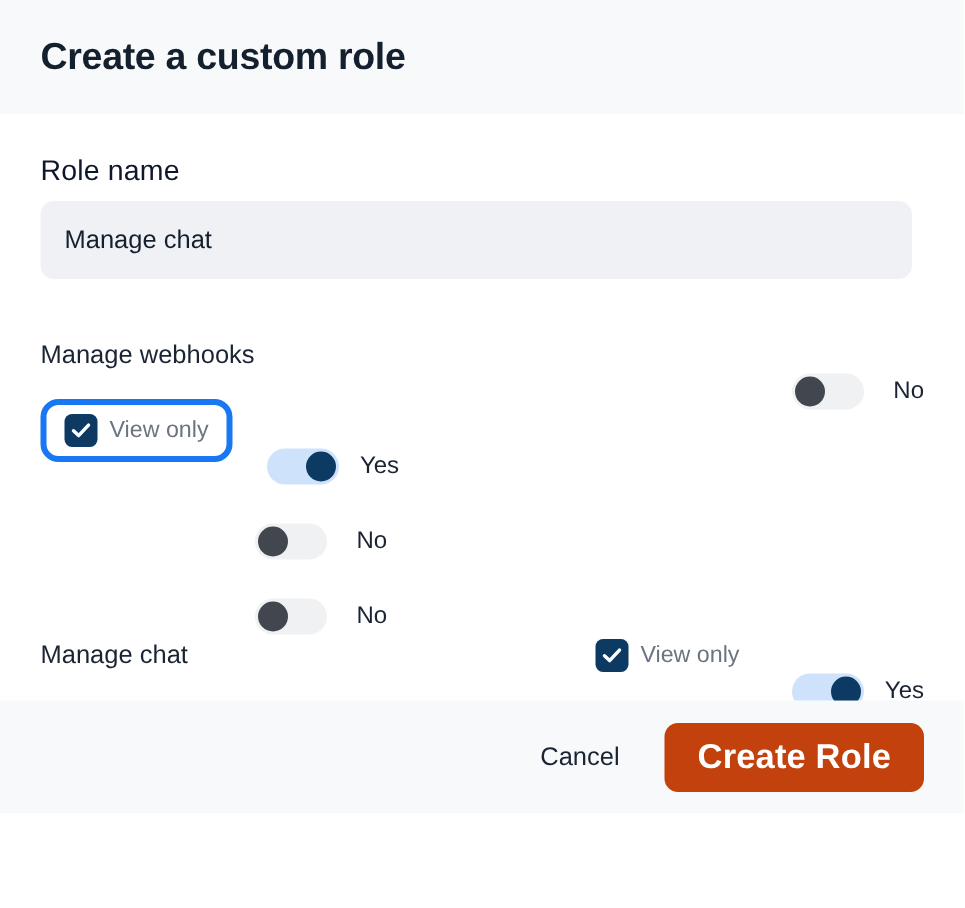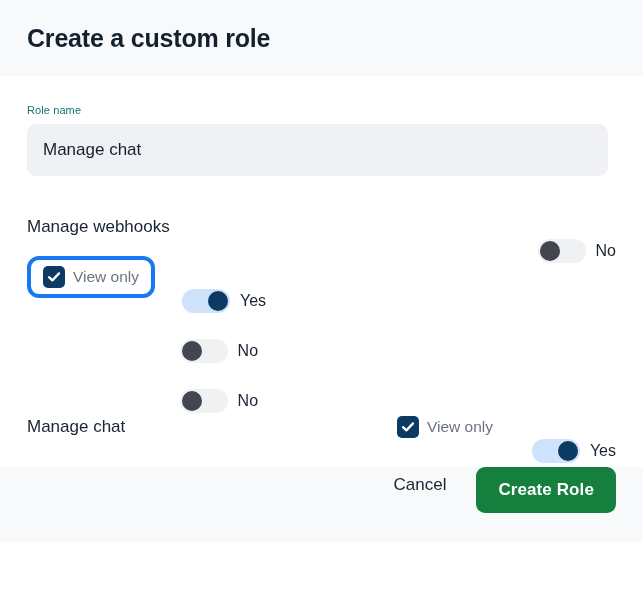--- a/index.html
+++ b/index.html
@@ -43,22 +43,22 @@
     flex: 1 1 auto;
     background: #ffffff;
     padding: 28px 27px 0 27px;
     overflow: hidden;
   }
 
   .field-group { margin-bottom: 26px; }
 
   .field-label {
     display: block;
-    font-size: 11px;
-    color: #0f766e;
+    font-size: 19px;
+    color: #0f172a;
     margin-bottom: 8px;
     letter-spacing: 0.1px;
   }
 
   .text-input {
     width: 581px;
     height: 52px;
     background: #eff1f4;
     border: none;
     border-radius: 9px;
@@ -124,21 +124,21 @@
     white-space: nowrap;
   }
 
   
   .toggle-wrap {
     display: flex;
     align-items: center;
     gap: 10px;
     width: 88px;
     flex: 0 0 auto;
-    justify-content: flex-end;
+    justify-content: space-between;
     margin-top: 47px;
   }
 
   .toggle {
     width: 48px;
     height: 24px;
     border-radius: 12px;
     position: relative;
     flex: 0 0 auto;
     cursor: pointer;
@@ -162,44 +162,44 @@
     font-size: 16px;
     color: #1a2433;
     white-space: nowrap;
   }
 
   
   .modal-footer {
     height: 75px;
     background: #f7f9fb;
     display: flex;
-    align-items: flex-start;
+    align-items: center;
     justify-content: flex-end;
     gap: 26px;
     padding: 0 27px;
     flex: 0 0 auto;
   }
 
   .btn-cancel {
     background: none;
     border: none;
     font-family: "Liberation Sans", sans-serif;
     font-size: 17px;
     color: #1a2433;
     cursor: pointer;
     padding: 8px 4px;
   }
 
   .btn-primary {
-    background: #15803d;
+    background: #c2410c;
     border: none;
     border-radius: 9px;
     color: #ffffff;
     font-family: "Liberation Sans", sans-serif;
-    font-size: 17px;
+    font-size: 23px;
     font-weight: 700;
     padding: 0 22px;
     height: 46px;
     cursor: pointer;
     letter-spacing: 0.1px;
   }
 </style>
 </head>
 <body>
 

